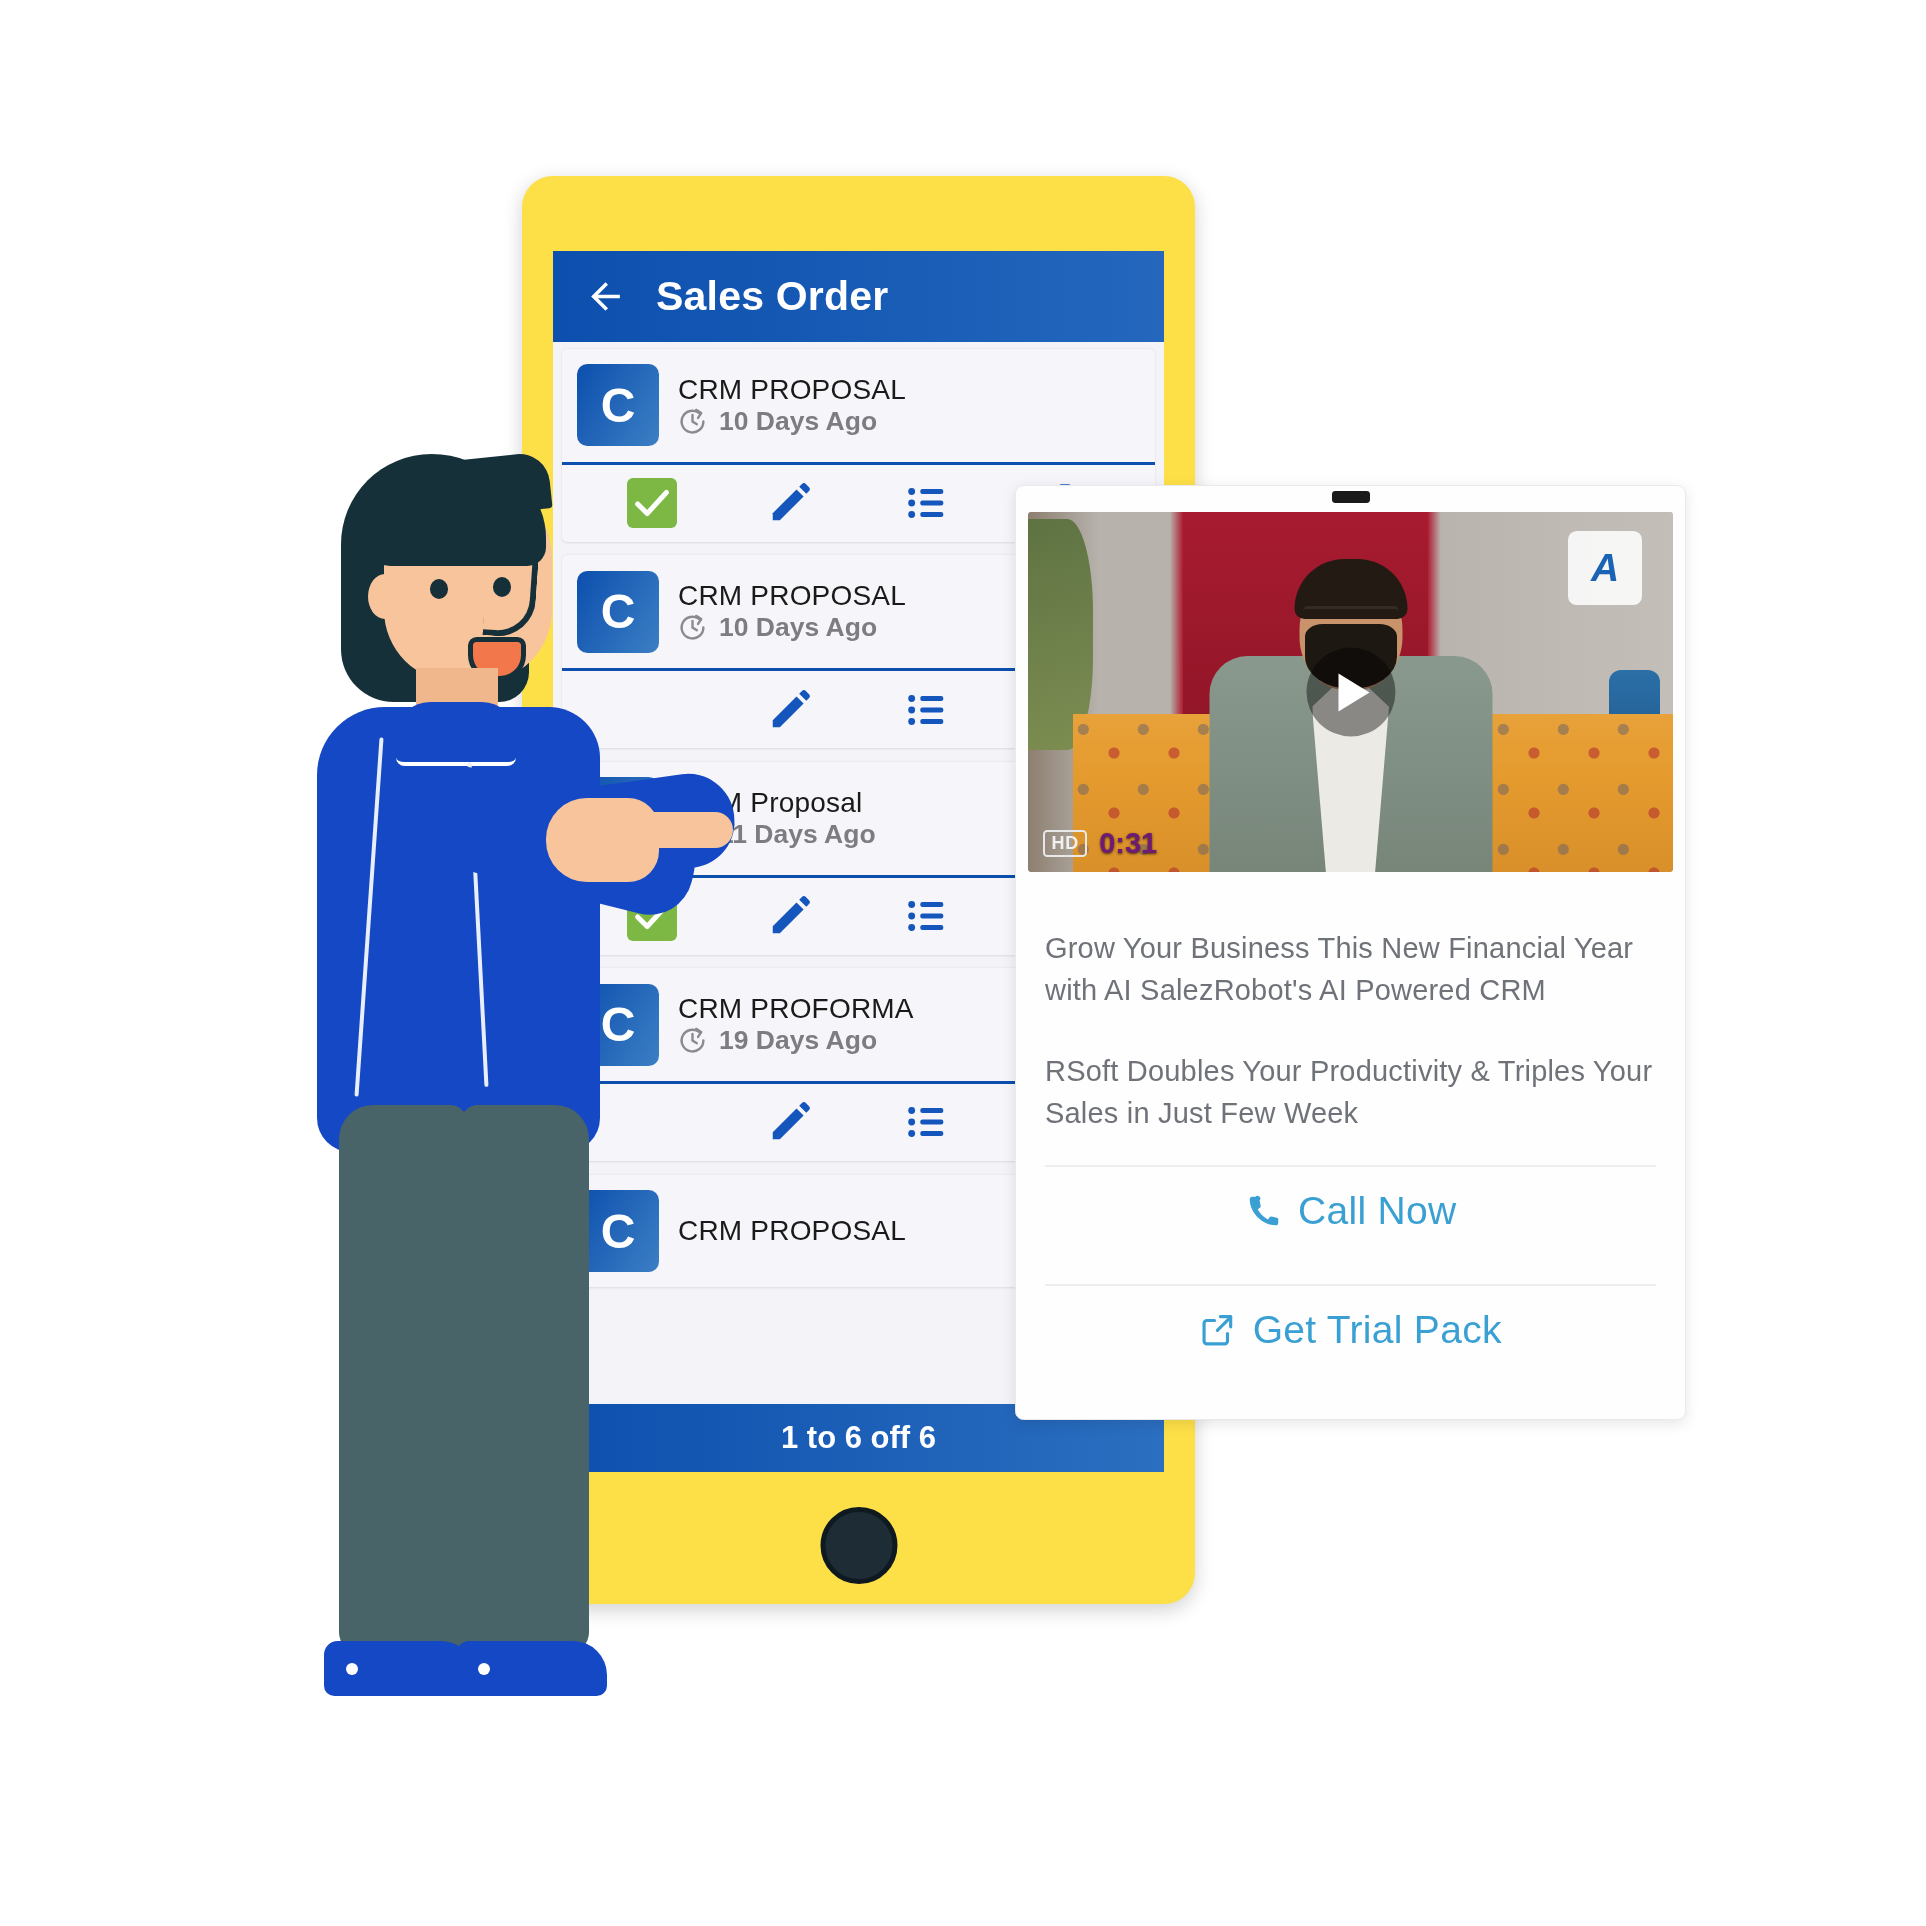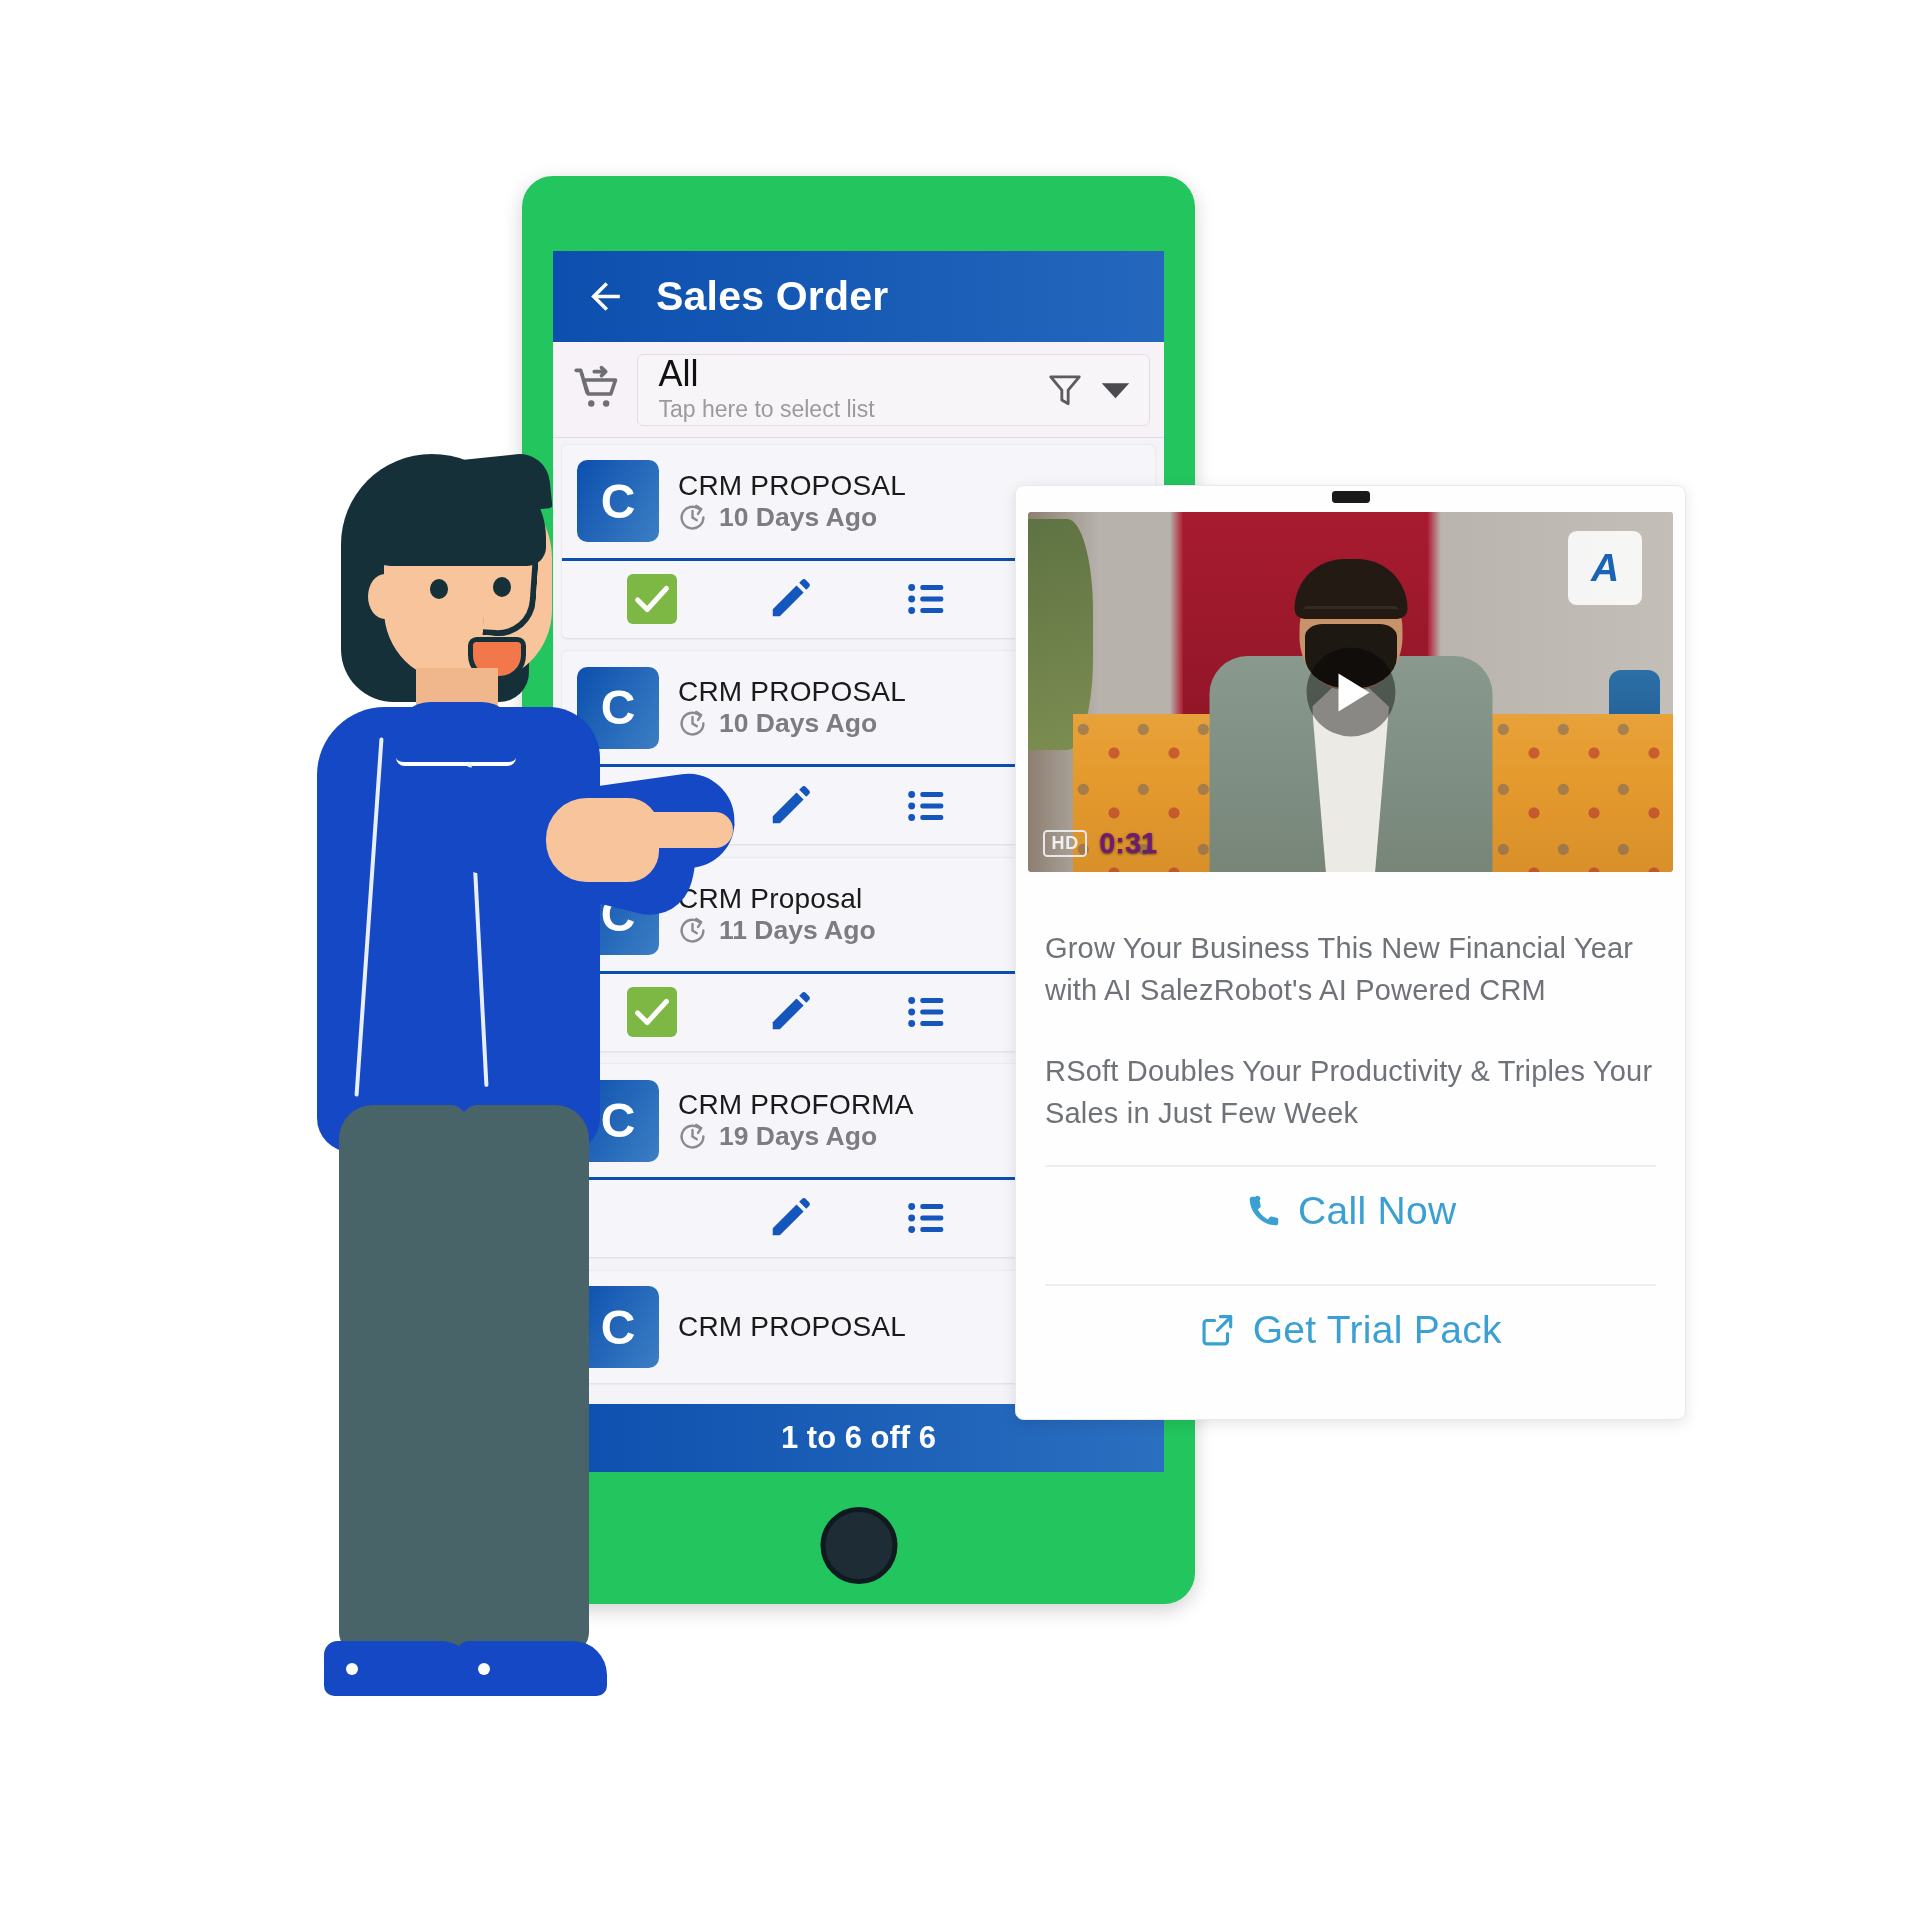--- a/index.html
+++ b/index.html
@@ -7,21 +7,21 @@
     width:1926px;height:1926px;
     background:#ffffff;
     font-family:"Liberation Sans",sans-serif;
     position:relative;overflow:hidden;
   }
   .stage{position:absolute;inset:0;}
 
   
   .device{
     position:absolute;left:522px;top:176px;width:673px;height:1428px;
-    background:#22c55e;border-radius:31px;
+    background:#fde047;border-radius:31px;
     box-shadow:0 5.1px 19px rgba(0,0,0,.18);
   }
   .screen{
     position:absolute;left:31px;top:75px;width:611px;height:1221px;
     background:#f4f4f8;overflow:hidden;
   }
   .home-btn{
     position:absolute;left:50%;transform:translateX(-50%);
     bottom:20.5px;width:67px;height:67px;border-radius:50%;
     border:5.1px solid #0e1a20;background:#1e2d35;
@@ -215,42 +215,20 @@
   <div class="device">
     <div class="screen">
 
       <div class="appbar">
         <svg class="back-arrow" viewBox="0 0 24 24">
           <path d="M20 11H7.8l5.6-5.6L12 4l-8 8 8 8 1.4-1.4L7.8 13H20z" fill="#ffffff"></path>
         </svg>
         <div class="appbar-title">Sales Order</div>
       </div>
 
-      <div class="filterbar">
-        <svg class="cart-icon" viewBox="0 0 24 24">
-          <path d="M1.5 3h2.1l.7 2.2M5 7.5h15l-2.2 6.6H7.2L5 7.5z" fill="none" stroke="#6e6e73" stroke-width="1.7" stroke-linecap="round" stroke-linejoin="round"></path>
-          <path d="M4.3 5.2 6.6 13.4" fill="none" stroke="#6e6e73" stroke-width="1.7" stroke-linecap="round"></path>
-          <path d="M10 3.6h5.2M13.4 1.7l2 1.9-2 1.9" fill="none" stroke="#6e6e73" stroke-width="1.7" stroke-linecap="round" stroke-linejoin="round"></path>
-          <circle cx="8.6" cy="18.6" r="1.5" fill="#6e6e73"></circle>
-          <circle cx="15.6" cy="18.6" r="1.5" fill="#6e6e73"></circle>
-        </svg>
-
-        <div class="select-box">
-          <div class="select-text">
-            <div class="select-value">All</div>
-            <div class="select-ph">Tap here to select list</div>
-          </div>
-          <svg class="funnel-icon" viewBox="0 0 24 24">
-            <path d="M3 4h18l-7 8.4V21l-4-2.4v-6.2L3 4z" fill="none" stroke="#5b5b60" stroke-width="1.8" stroke-linejoin="round"></path>
-          </svg>
-          <svg class="caret-icon" viewBox="0 0 24 16">
-            <path d="M2 3h20L12 14 2 3z" fill="#4a4a4f"></path>
-          </svg>
-        </div>
-      </div>
 
       <div class="list">
 
         <div class="card">
           <div class="card-top">
             <div class="avatar">C</div>
             <div class="card-info">
               <div class="card-title">CRM PROPOSAL</div>
               <div class="card-meta">
                 <svg class="clock-icon" viewBox="0 0 24 24">

